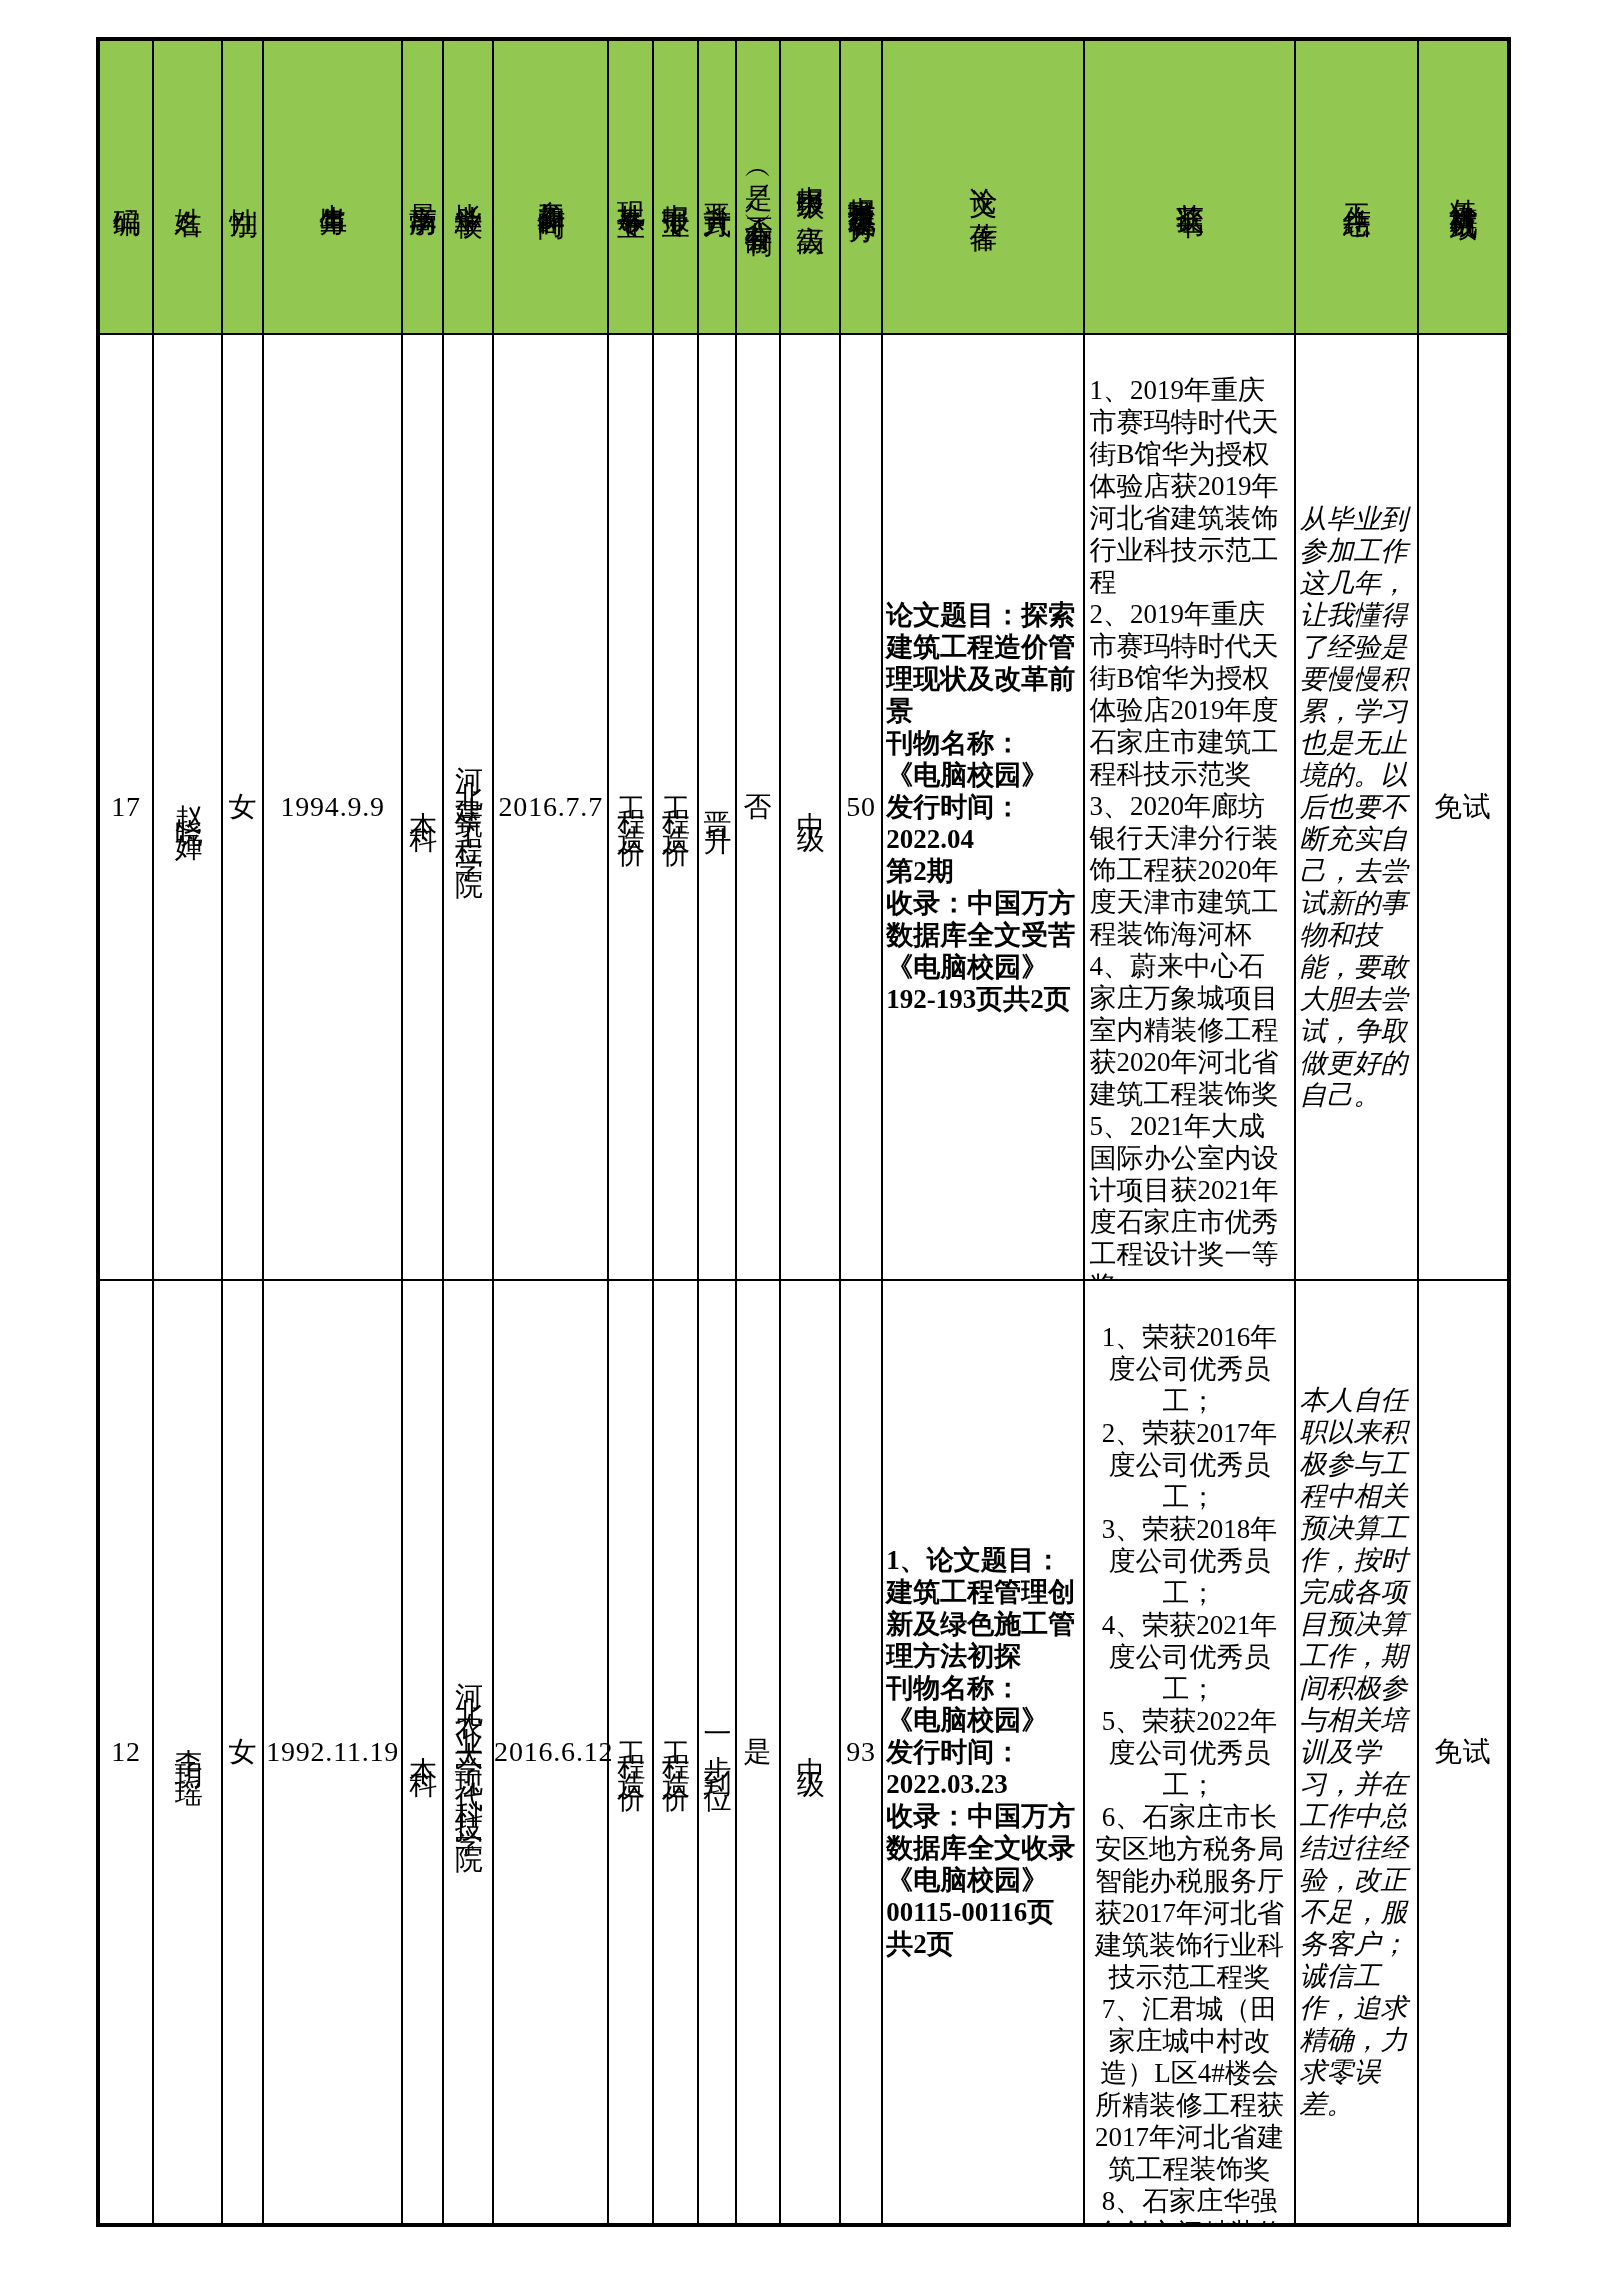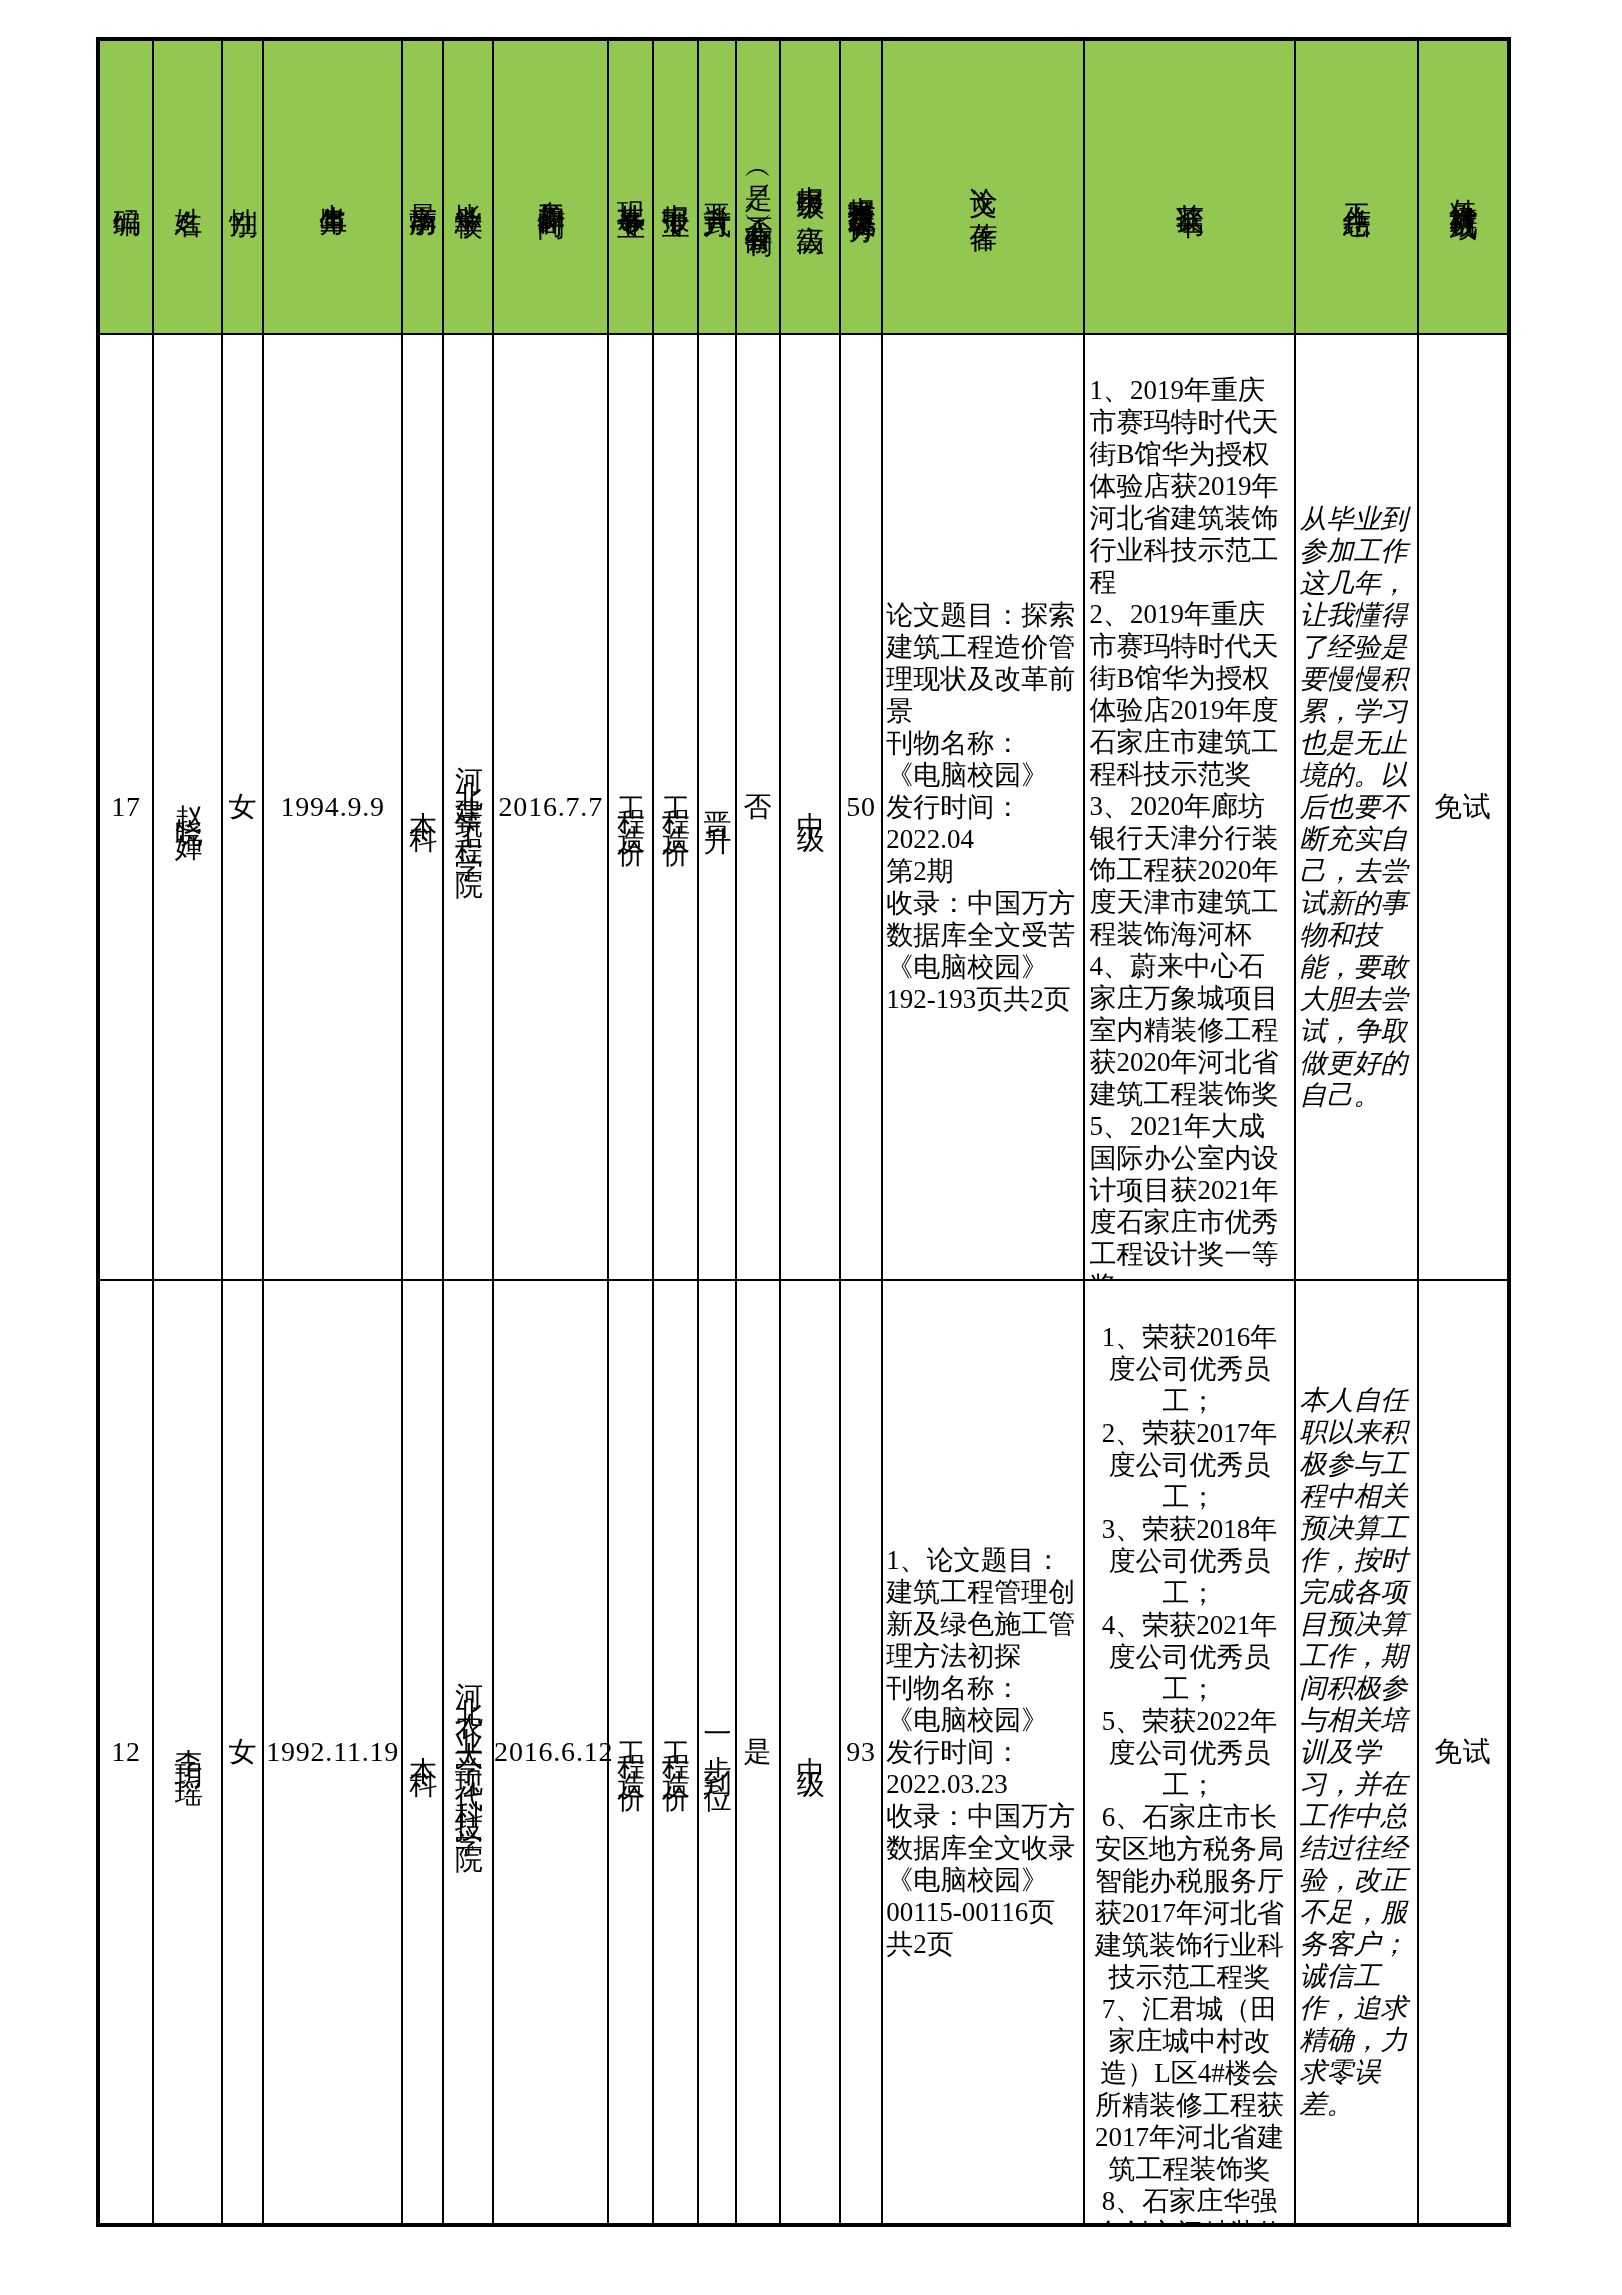--- a/index.html
+++ b/index.html
@@ -29,21 +29,21 @@
   td.c .vdata{
     writing-mode:vertical-rl;text-orientation:mixed;display:inline-block;
     font-size:28px;letter-spacing:14.6px;line-height:1.1;white-space:normal;
   }
   td.pcell{vertical-align:middle;}
   td.top{vertical-align:top;}
   .para{
     font-size:27px;line-height:32px;text-align:left;
     white-space:pre-wrap;word-break:normal;overflow-wrap:break-word;
   }
-  .papers{padding:3.2px;}
+  .papers{padding:3.2px;font-weight:bold;}
   .summary{padding:3.2px;font-style:italic;}
   .awards{padding:3.2px 4.9px;overflow:hidden;margin-top:36px;}
   .clip1{height:902px;}
   .clip2{height:899px;text-align:center;}
 </style>
 </head>
 <body>
 
 <div class="page">
   <table class="grid">

